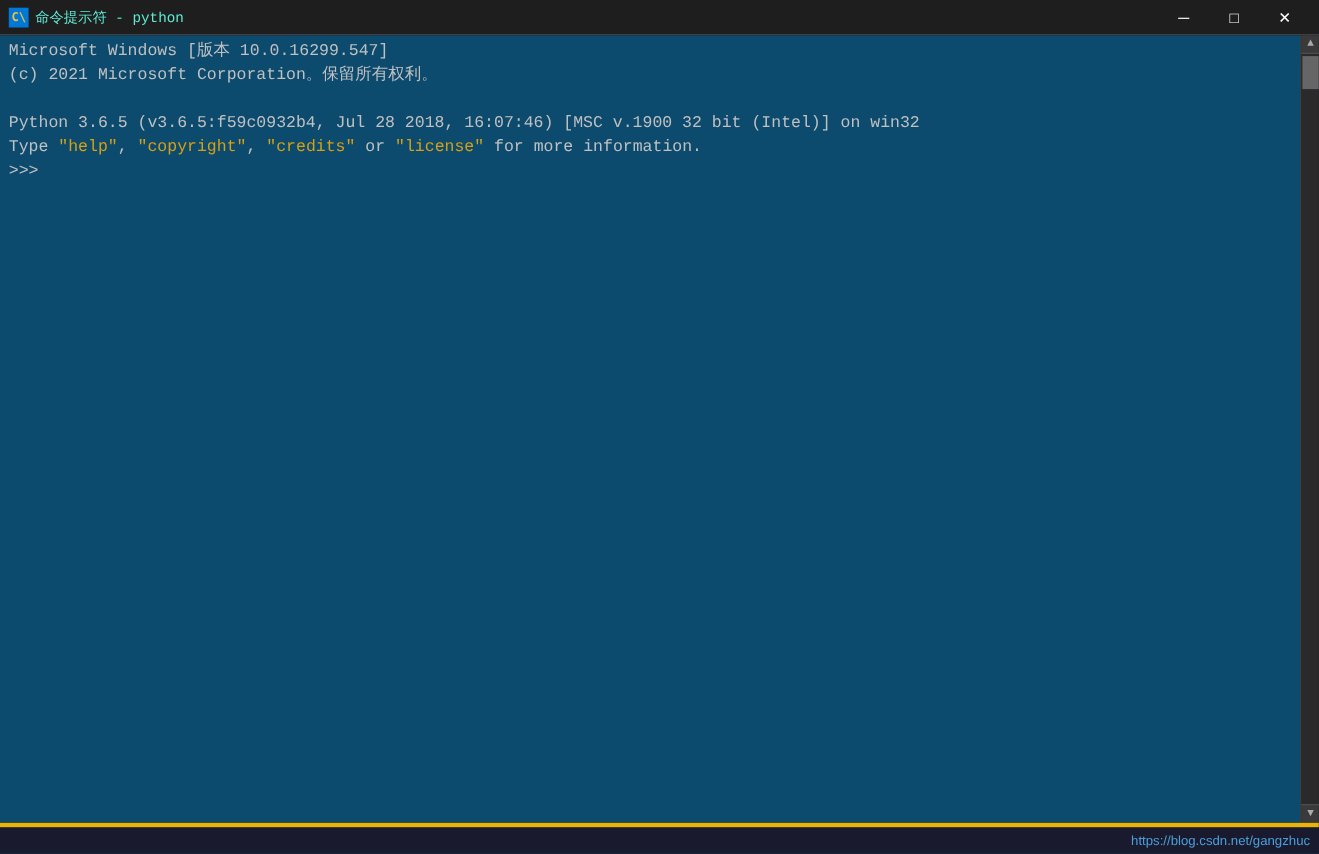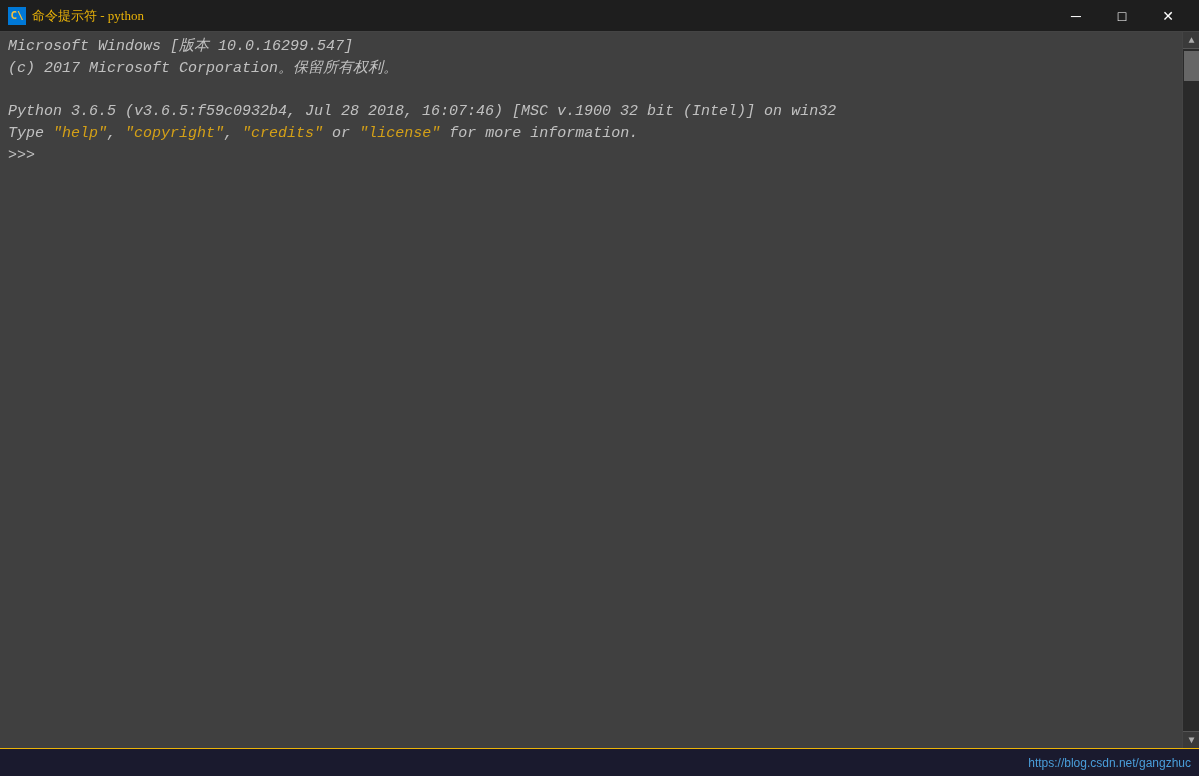--- a/index.html
+++ b/index.html
@@ -34,23 +34,23 @@
       align-items: center;
       justify-content: center;
       font-size: 10px;
       font-weight: bold;
       color: white;
       margin-right: 6px;
     }
 
     .title-bar-text {
       flex: 1;
-      color: #eab308;
+      color: #5eead4;
       font-size: 13px;
-      font-family: Liberation Serif, serif;
+      font-family: Liberation Mono, monospace;
     }
 
     .title-bar-controls {
       display: flex;
       gap: 0;
     }
 
     .title-bar-btn {
       width: 46px;
       height: 32px;
@@ -79,21 +79,21 @@
       line-height: 1.45;
     }
 
     .bottom-bar {
       height: 28px;
       background: #1a1a2e;
       display: flex;
       align-items: center;
       justify-content: flex-end;
       padding: 0 8px;
-      border-top: 1px solid #eab308;
+      border-top: 4px solid #eab308;
     }
 
     .watermark {
       color: #4a9eda;
       font-size: 12px;
       font-family: Arial, sans-serif;
     }
 
     .outer-wrapper {
       display: flex;
@@ -153,23 +153,22 @@
       justify-content: center;
       color: #aaa;
       font-size: 10px;
       cursor: pointer;
       border-top: 1px solid #555;
       flex-shrink: 0;
     }
 
     .console-outer {
       flex: 1;
-      background: #404040;
+      background: #0c4a6e;
       overflow: hidden;
-      font-style: italic;
     }
 
     .console-text {
       padding: 4px 8px;
     }
 
     span.highlight {
       color: #d4a017;
     }
   </style>
@@ -187,21 +186,21 @@
       <button class="title-bar-btn">─</button>
       <button class="title-bar-btn">□</button>
       <button class="title-bar-btn close">✕</button>
     </div>
   </div>
 
   <div class="main-area">
     <div class="console-outer">
       <div class="console-text">
         <div class="line">Microsoft Windows [版本 10.0.16299.547]</div>
-        <div class="line">(c) 2017 Microsoft Corporation。保留所有权利。</div>
+        <div class="line">(c) 2021 Microsoft Corporation。保留所有权利。</div>
         <div class="line">&nbsp;</div>
         <div class="line">Python 3.6.5 (v3.6.5:f59c0932b4, Jul 28 2018, 16:07:46) [MSC v.1900 32 bit (Intel)] on win32</div>
         <div class="line">Type <span class="highlight">"help"</span>, <span class="highlight">"copyright"</span>, <span class="highlight">"credits"</span> or <span class="highlight">"license"</span> for more information.</div>
         <div class="prompt-line">&gt;&gt;&gt;</div>
       </div>
     </div>
 
     <div class="right-scrollbar">
       <div class="scroll-arrow-up">▲</div>
       <div class="scroll-track">

